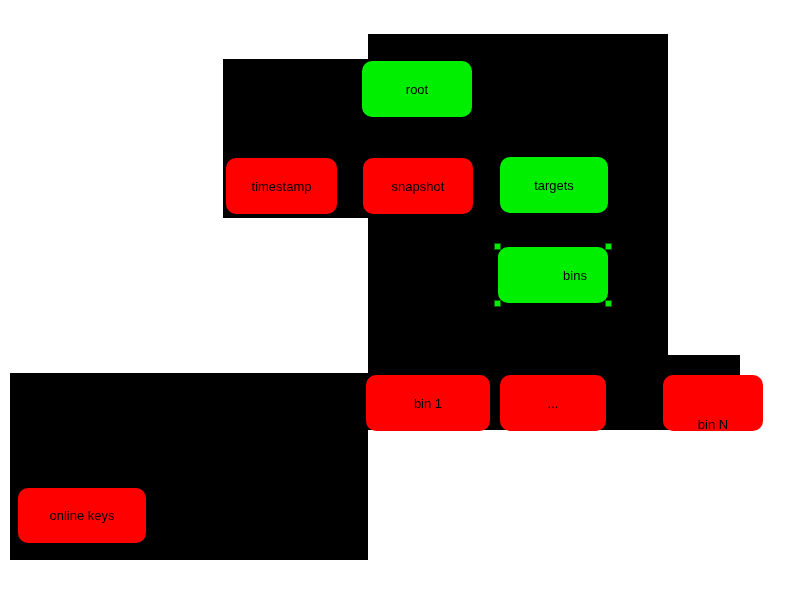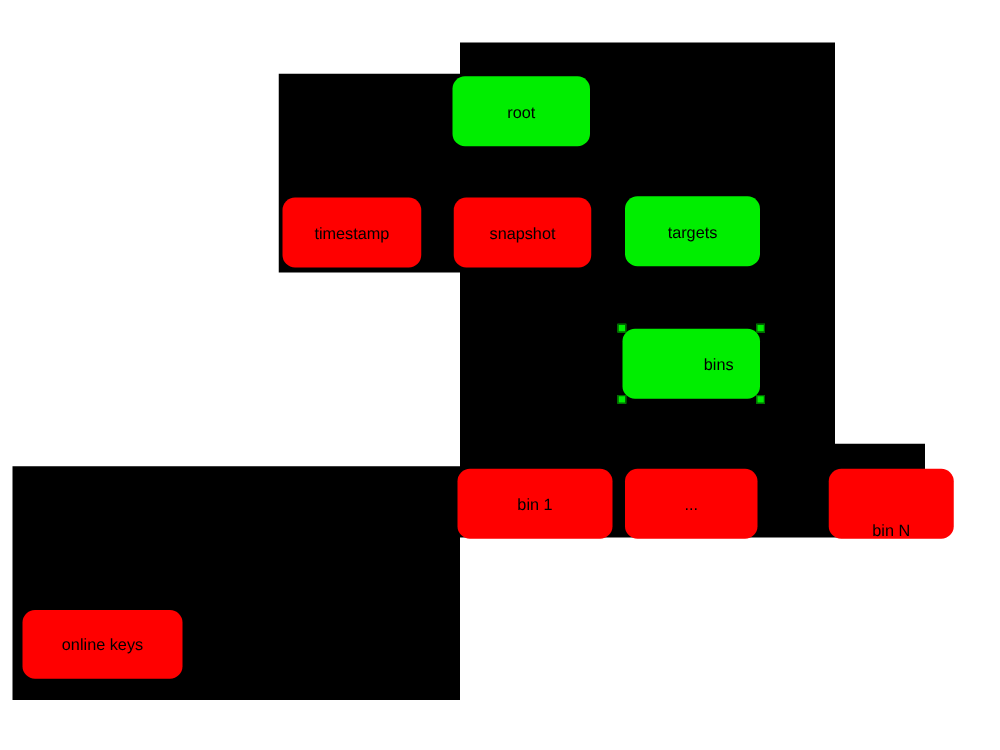--- a/index.html
+++ b/index.html
@@ -63,21 +63,21 @@
     </div>
     <div class="node green" style="left: 362px; top: 61px; width: 110px; height: 56px;">
       <span>root</span>
     </div>
     <div class="node red" style="left: 363px; top: 158px; width: 110px; height: 56px;">
       <span>snapshot</span>
     </div>
     <div class="node green" style="left: 500px; top: 157px; width: 108px; height: 56px;">
       <span>targets</span>
     </div>
-    <div class="node green" style="left: 498px; top: 263px; width: 110px; height: 56px; padding-left: 44px;">
+    <div class="node green" style="left: 498px; top: 247px; width: 110px; height: 56px; padding-left: 44px;">
       <span>bins</span>
       <div class="handles">
         <i class="tl"></i>
         <i class="tr"></i>
         <i class="bl"></i>
         <i class="br"></i>
       </div>
     </div>
     <div class="node red" style="left: 366px; top: 375px; width: 124px; height: 56px;">
       <span>bin 1</span>

